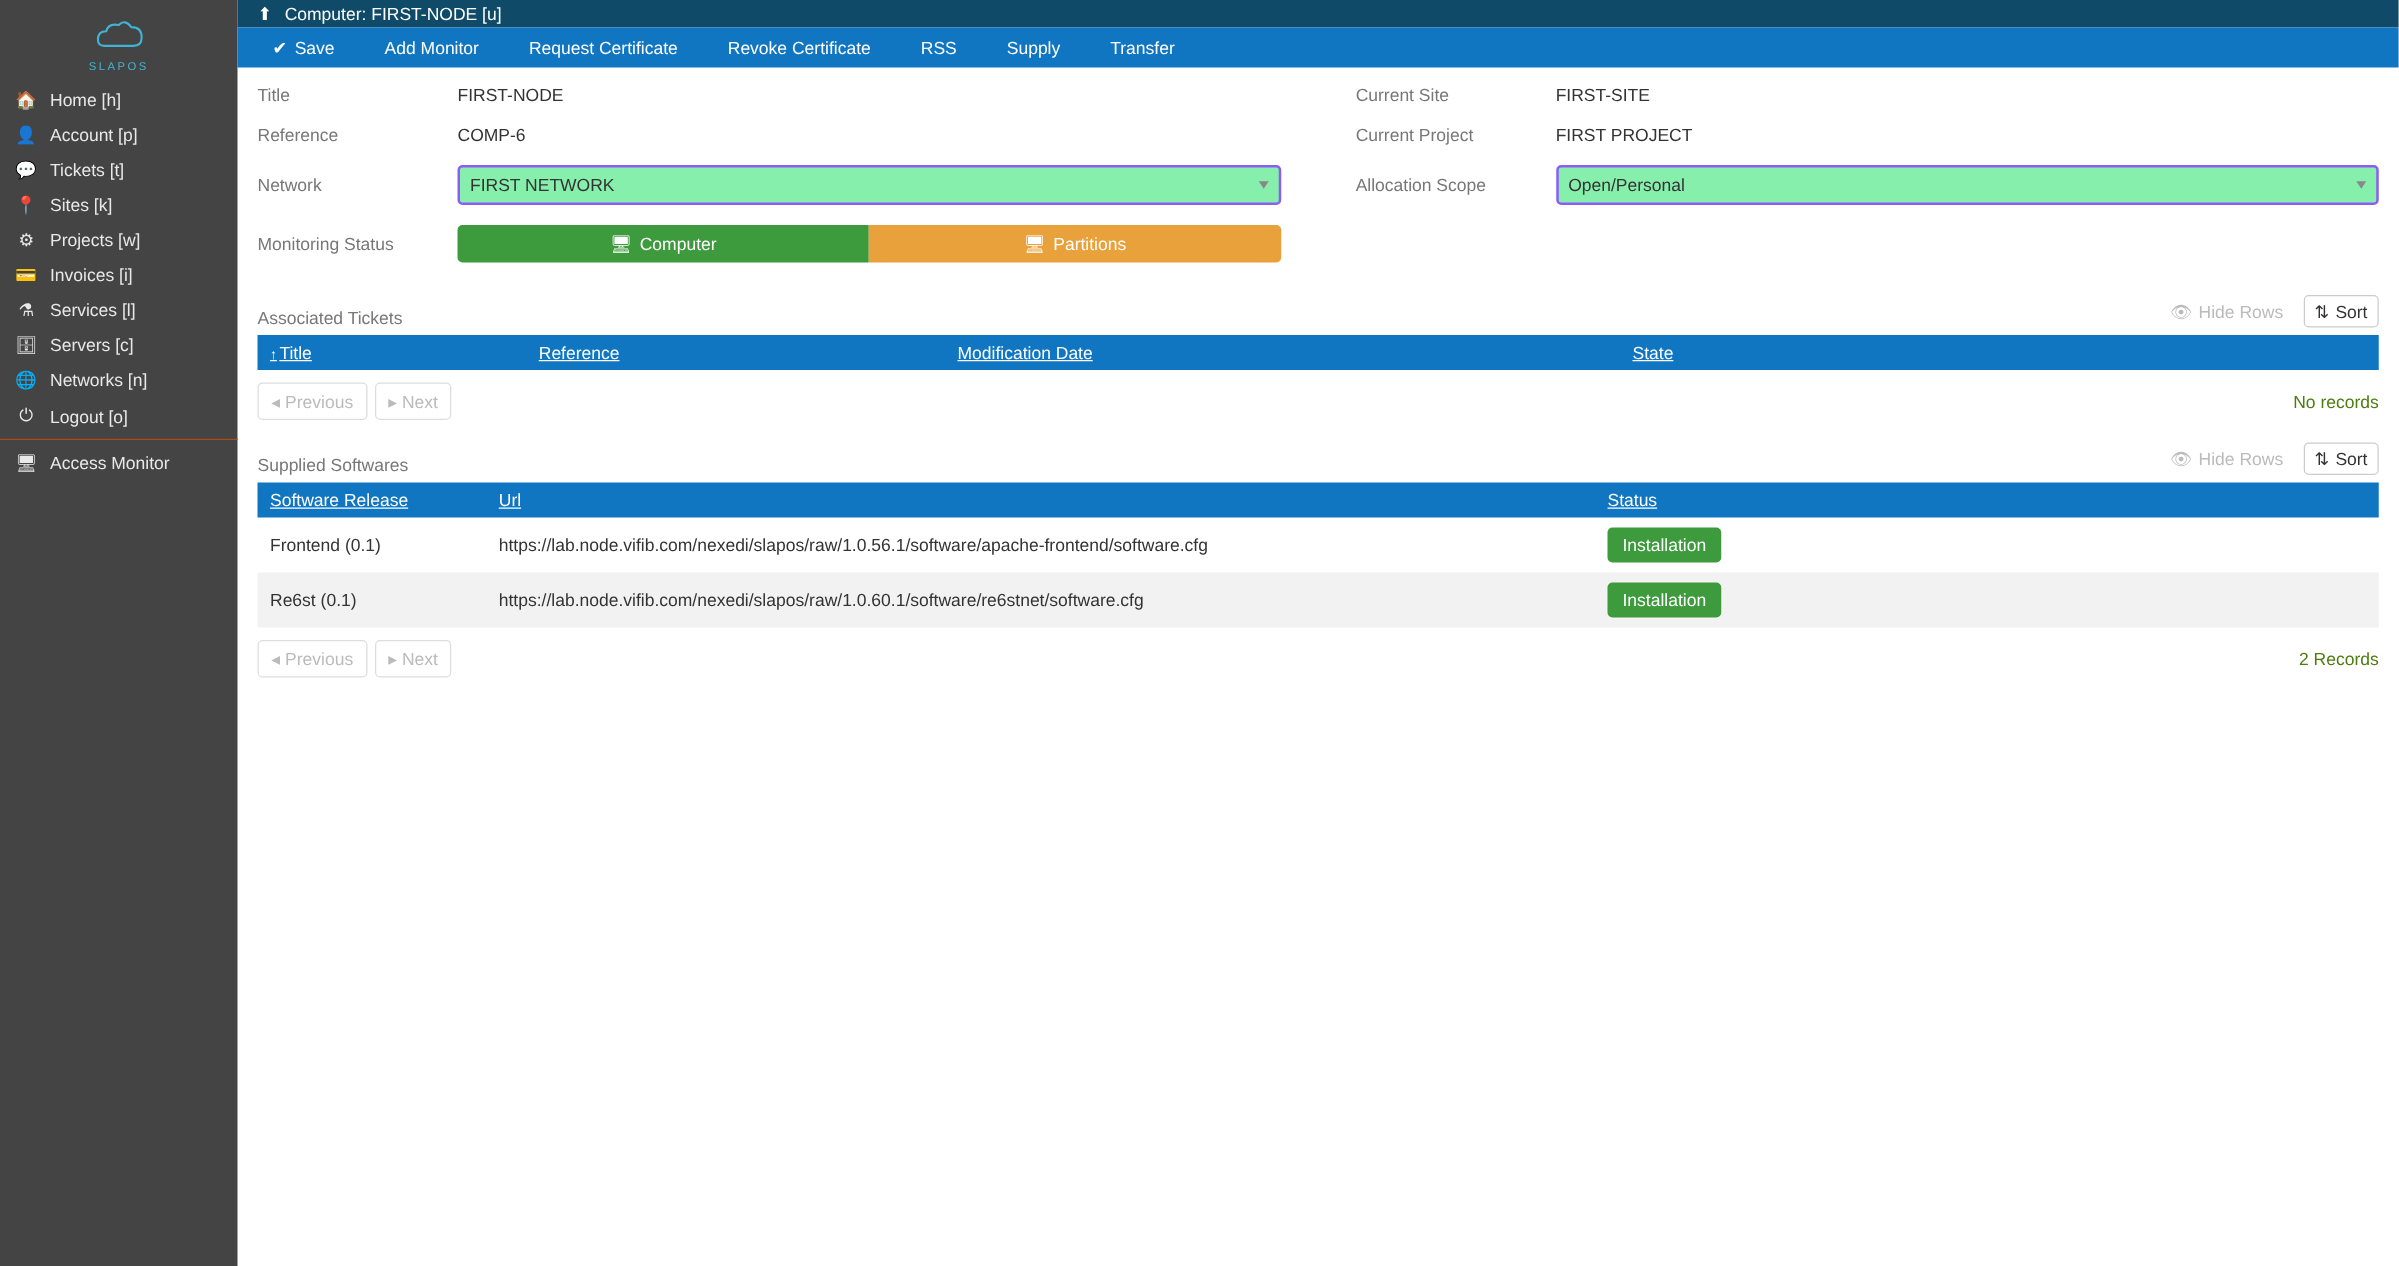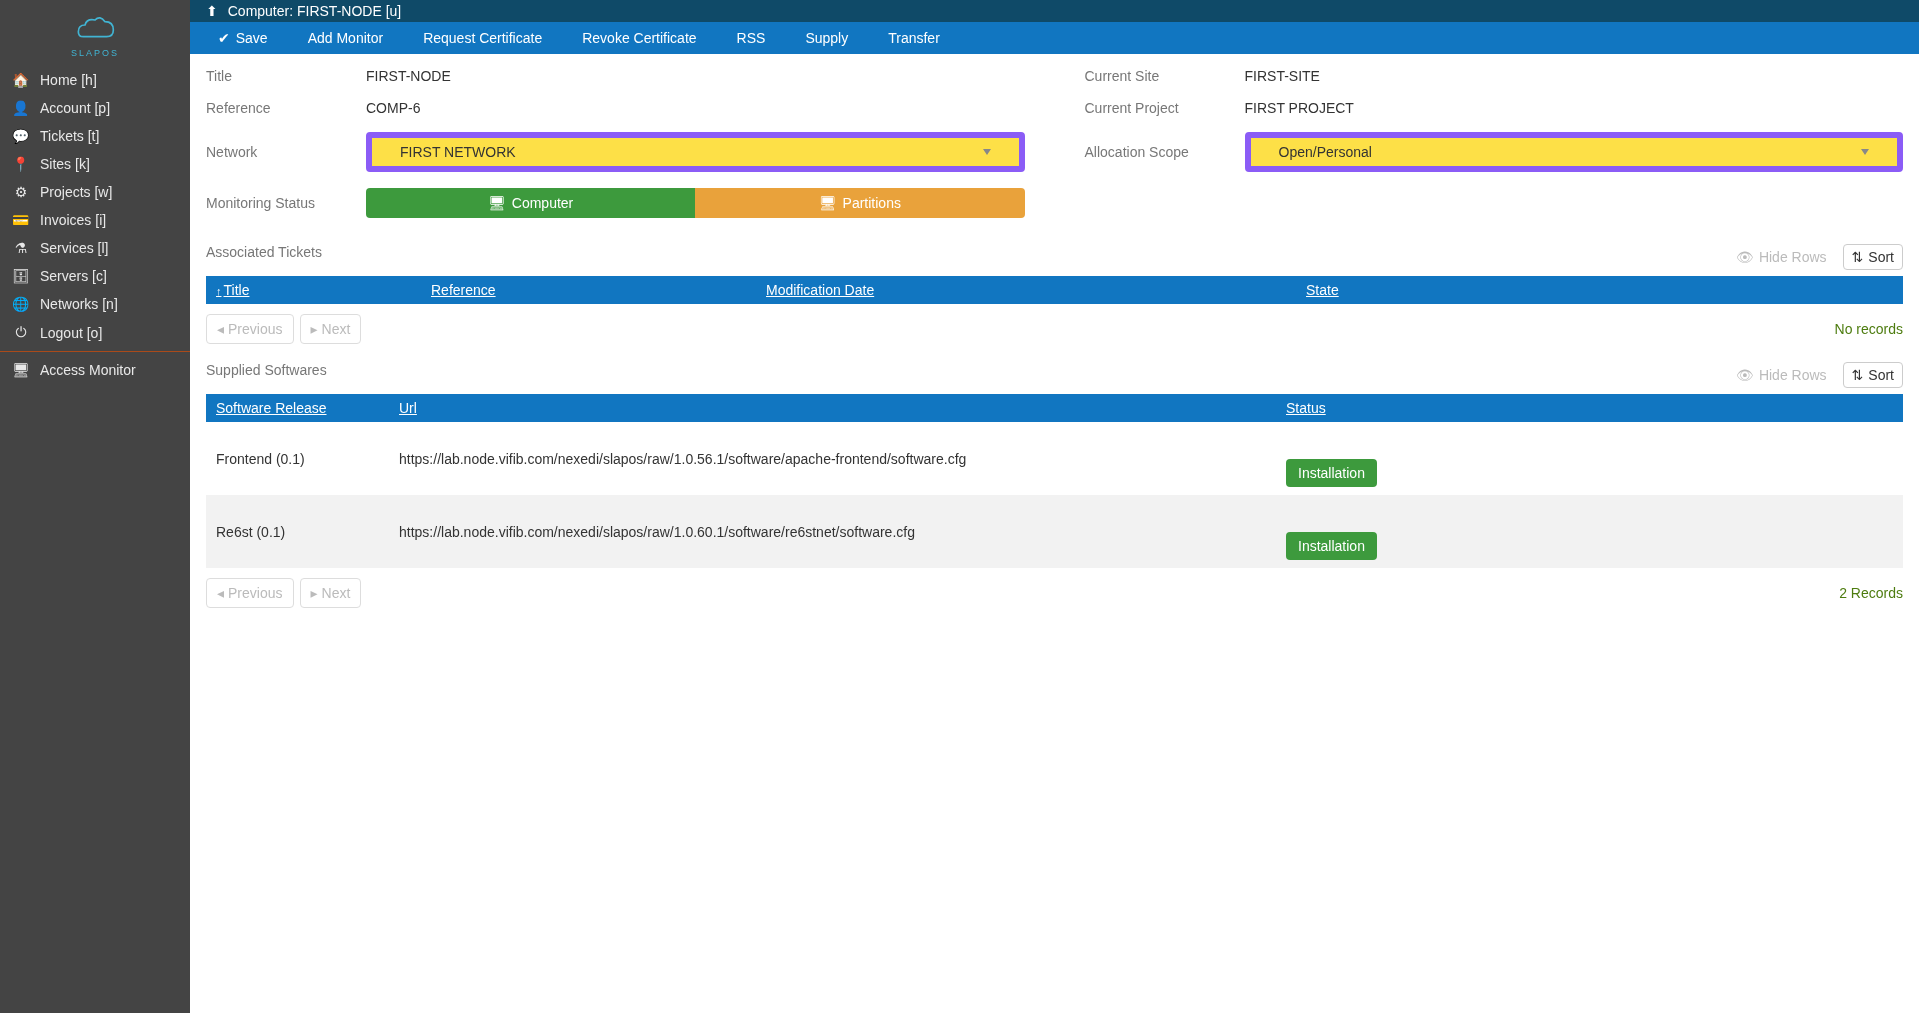--- a/index.html
+++ b/index.html
@@ -24,43 +24,43 @@
 .action-item .aicon { margin-right: 6px; }
 
 
 .content { padding: 14px 16px; }
 .form-row { display: flex; }
 .form-col-left { flex: 1; padding-right: 30px; }
 .form-col-right { flex: 1; padding-left: 30px; }
 .form-line { display: flex; align-items: center; margin-bottom: 16px; }
 .form-label { width: 160px; color: #777; font-size: 14px; }
 .form-value { font-size: 14px; color: #333; }
-.select-box { flex: 1; border: 6px solid #8b5cf6; border-radius: 4px; padding: 6px 28px; font-size: 14px; display: flex; justify-content: space-between; align-items: center; background: #fde047; cursor: pointer; min-width: 300px; }
+.select-box { flex: 1; border: 2px solid #8b5cf6; border-radius: 4px; padding: 6px 8px; font-size: 14px; display: flex; justify-content: space-between; align-items: center; background: #86efac; cursor: pointer; min-width: 300px; }
 .caret { width: 0; height: 0; border-left: 4px solid transparent; border-right: 4px solid transparent; border-top: 6px solid #888; }
 .mon-btns { display: flex; }
 .mon-btn { flex: 1; padding: 7px 10px; color: #fff; text-align: center; font-size: 14px; display: flex; align-items: center; justify-content: center; cursor: pointer; }
 .mon-btn .micon { margin-right: 6px; }
 .mon-green { background: #3d9a3d; border-radius: 4px 0 0 4px; }
 .mon-orange { background: #e9a23b; border-radius: 0 4px 4px 0; }
 
 
-.section-head { display: flex; justify-content: space-between; align-items: flex-start; margin-top: 10px; margin-bottom: 6px; gap: 16px; }
+.section-head { display: flex; justify-content: space-between; align-items: flex-end; margin-top: 10px; margin-bottom: 6px; gap: 16px; }
 .section-title { color: #777; font-size: 14px; }
 .section-tools { display: flex; align-items: center; gap: 8px; }
 .tool-btn { color: #bbb; font-size: 14px; display: flex; align-items: center; gap: 5px; cursor: pointer; padding: 4px 8px; }
 .tool-btn.sort { border: 1px solid #ccc; border-radius: 4px; color: #333; }
 
 
 .tbl { width: 100%; }
 .tbl-head { background: #1176c1; color: #fff; display: flex; padding: 6px 10px; font-size: 14px; }
 .tbl-head .th { text-decoration: underline; cursor: pointer; }
 .tbl-head .th.sorted::before { content: "↑"; font-size: 11px; margin-right: 2px; }
 .tbl-row { display: flex; align-items: center; padding: 8px 10px; font-size: 14px; }
 .tbl-row:nth-child(even) { background: #f2f2f2; }
-.badge-green { background: #3d9a3d; color: #fff; padding: 6px 12px; border-radius: 4px; display: inline-block; margin-top: 29px; }
+.badge-green { background: #3d9a3d; color: #fff; padding: 6px 12px; border-radius: 4px; display: inline-block; }
 
 
 .pager { display: flex; justify-content: space-between; align-items: center; margin: 10px 0 18px; }
 .pager-btns { display: flex; gap: 6px; }
 .pbtn { border: 1px solid #ddd; border-radius: 4px; padding: 6px 10px; color: #bbb; font-size: 14px; cursor: pointer; display: flex; align-items: center; gap: 4px; }
 .records-txt { color: #4d7c0f; font-size: 14px; }
 
 
 </style>
 </head>

